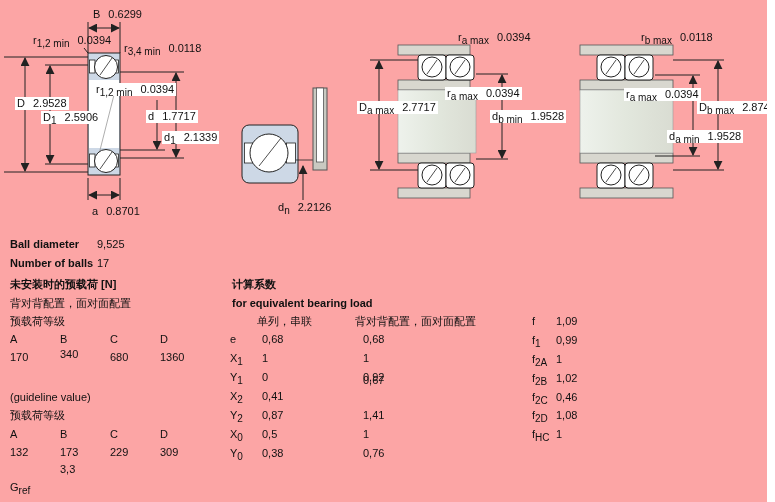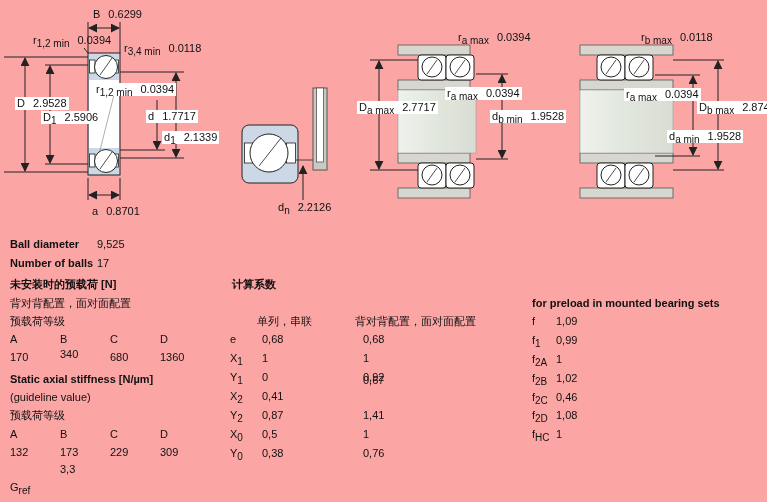--- a/index.html
+++ b/index.html
@@ -189,38 +189,38 @@
   <div class="cell" style="left:10px;top:315px">预载荷等级</div>
   <div class="cell" style="left:10px;top:333px">A</div>
   <div class="cell" style="left:60px;top:333px">B</div>
   <div class="cell" style="left:110px;top:333px">C</div>
   <div class="cell" style="left:160px;top:333px">D</div>
   <div class="cell" style="left:10px;top:351px">170</div>
   <div class="cell" style="left:60px;top:348px">340</div>
   <div class="cell" style="left:110px;top:351px">680</div>
   <div class="cell" style="left:160px;top:351px">1360</div>
 
-  <div class="cell b" style="left:10px;top:373px">Static axial stiffness [N/µm]</div>
   <div class="cell" style="left:10px;top:391px">(guideline value)</div>
   <div class="cell" style="left:10px;top:409px">预载荷等级</div>
   <div class="cell" style="left:10px;top:428px">A</div>
   <div class="cell" style="left:60px;top:428px">B</div>
   <div class="cell" style="left:110px;top:428px">C</div>
   <div class="cell" style="left:160px;top:428px">D</div>
   <div class="cell" style="left:10px;top:446px">132</div>
   <div class="cell" style="left:60px;top:446px">173</div>
   <div class="cell" style="left:110px;top:446px">229</div>
   <div class="cell" style="left:160px;top:446px">309</div>
 
   <div class="cell" style="left:10px;top:481px">
     <span>G</span><span class="sb">ref</span>
   </div>
   <div class="cell" style="left:60px;top:463px">3,3</div>
 
   <div class="cell b" style="left:232px;top:278px">计算系数</div>
+  <div class="cell b" style="left:232px;top:297px">for equivalent bearing load</div>
   <div class="cell" style="left:257px;top:315px">单列，串联</div>
   <div class="cell" style="left:355px;top:315px">背对背配置，面对面配置</div>
 
   <div class="cell" style="left:230px;top:333px"><span>e</span><span class="sb"></span></div>
   <div class="cell" style="left:262px;top:333px">0,68</div>
   <div class="cell" style="left:363px;top:333px">0,68</div>
 
   <div class="cell" style="left:230px;top:352px"><span>X</span><span class="sb">1</span></div>
   <div class="cell" style="left:262px;top:352px">1</div>
   <div class="cell" style="left:363px;top:352px">1</div>
@@ -238,21 +238,20 @@
   <div class="cell" style="left:363px;top:409px">1,41</div>
 
   <div class="cell" style="left:230px;top:428px"><span>X</span><span class="sb">0</span></div>
   <div class="cell" style="left:262px;top:428px">0,5</div>
   <div class="cell" style="left:363px;top:428px">1</div>
 
   <div class="cell" style="left:230px;top:447px"><span>Y</span><span class="sb">0</span></div>
   <div class="cell" style="left:262px;top:447px">0,38</div>
   <div class="cell" style="left:363px;top:447px">0,76</div>
 
-  <div class="cell b" style="left:532px;top:297px">for preload in mounted bearing sets</div>
 
   <div class="cell" style="left:532px;top:315px"><span>f</span><span class="sb"></span></div>
   <div class="cell" style="left:556px;top:315px">1,09</div>
 
   <div class="cell" style="left:532px;top:334px"><span>f</span><span class="sb">1</span></div>
   <div class="cell" style="left:556px;top:334px">0,99</div>
 
   <div class="cell" style="left:532px;top:353px"><span>f</span><span class="sb">2A</span></div>
   <div class="cell" style="left:556px;top:353px">1</div>
 

